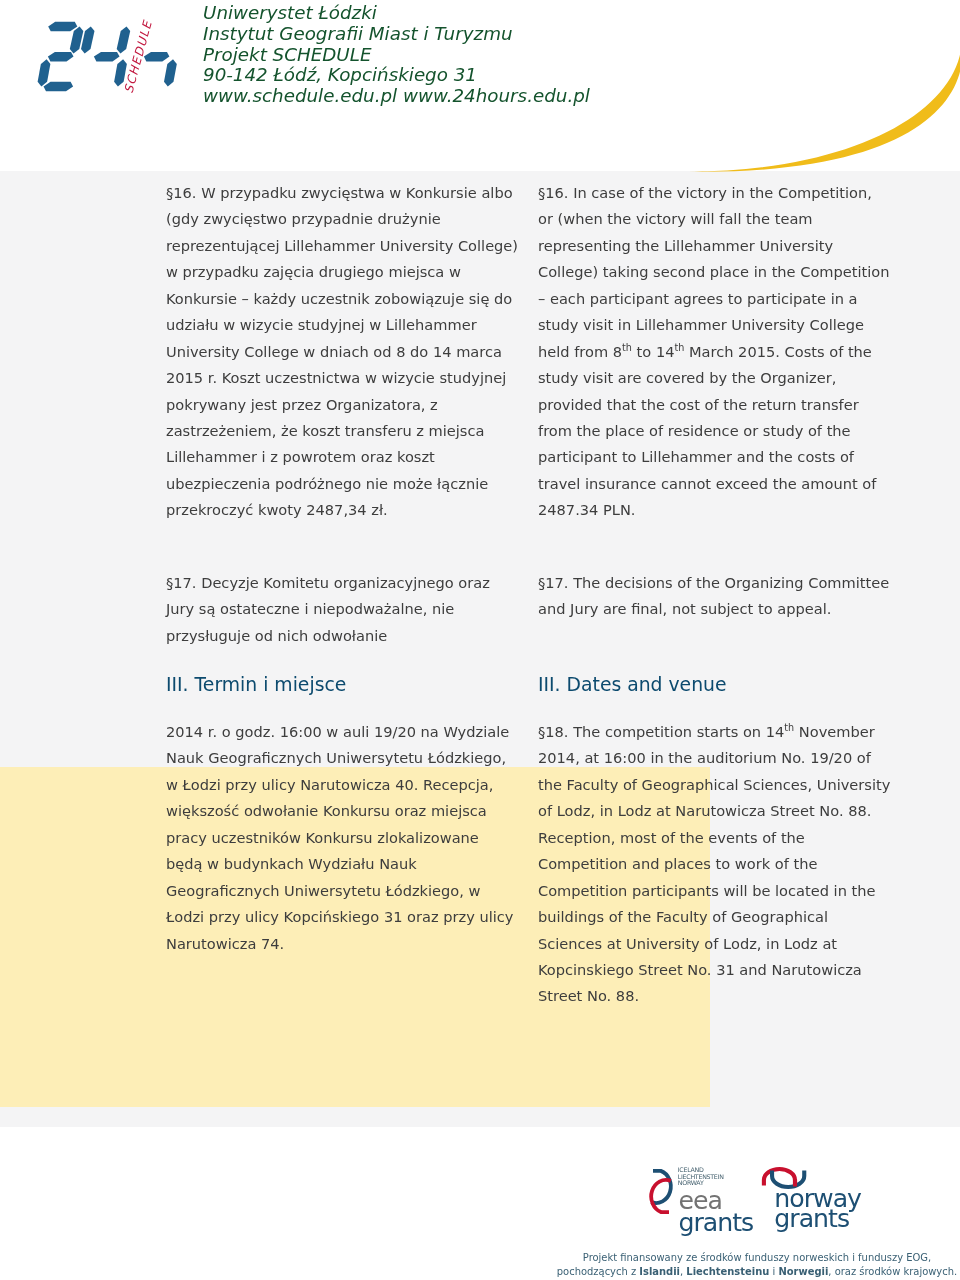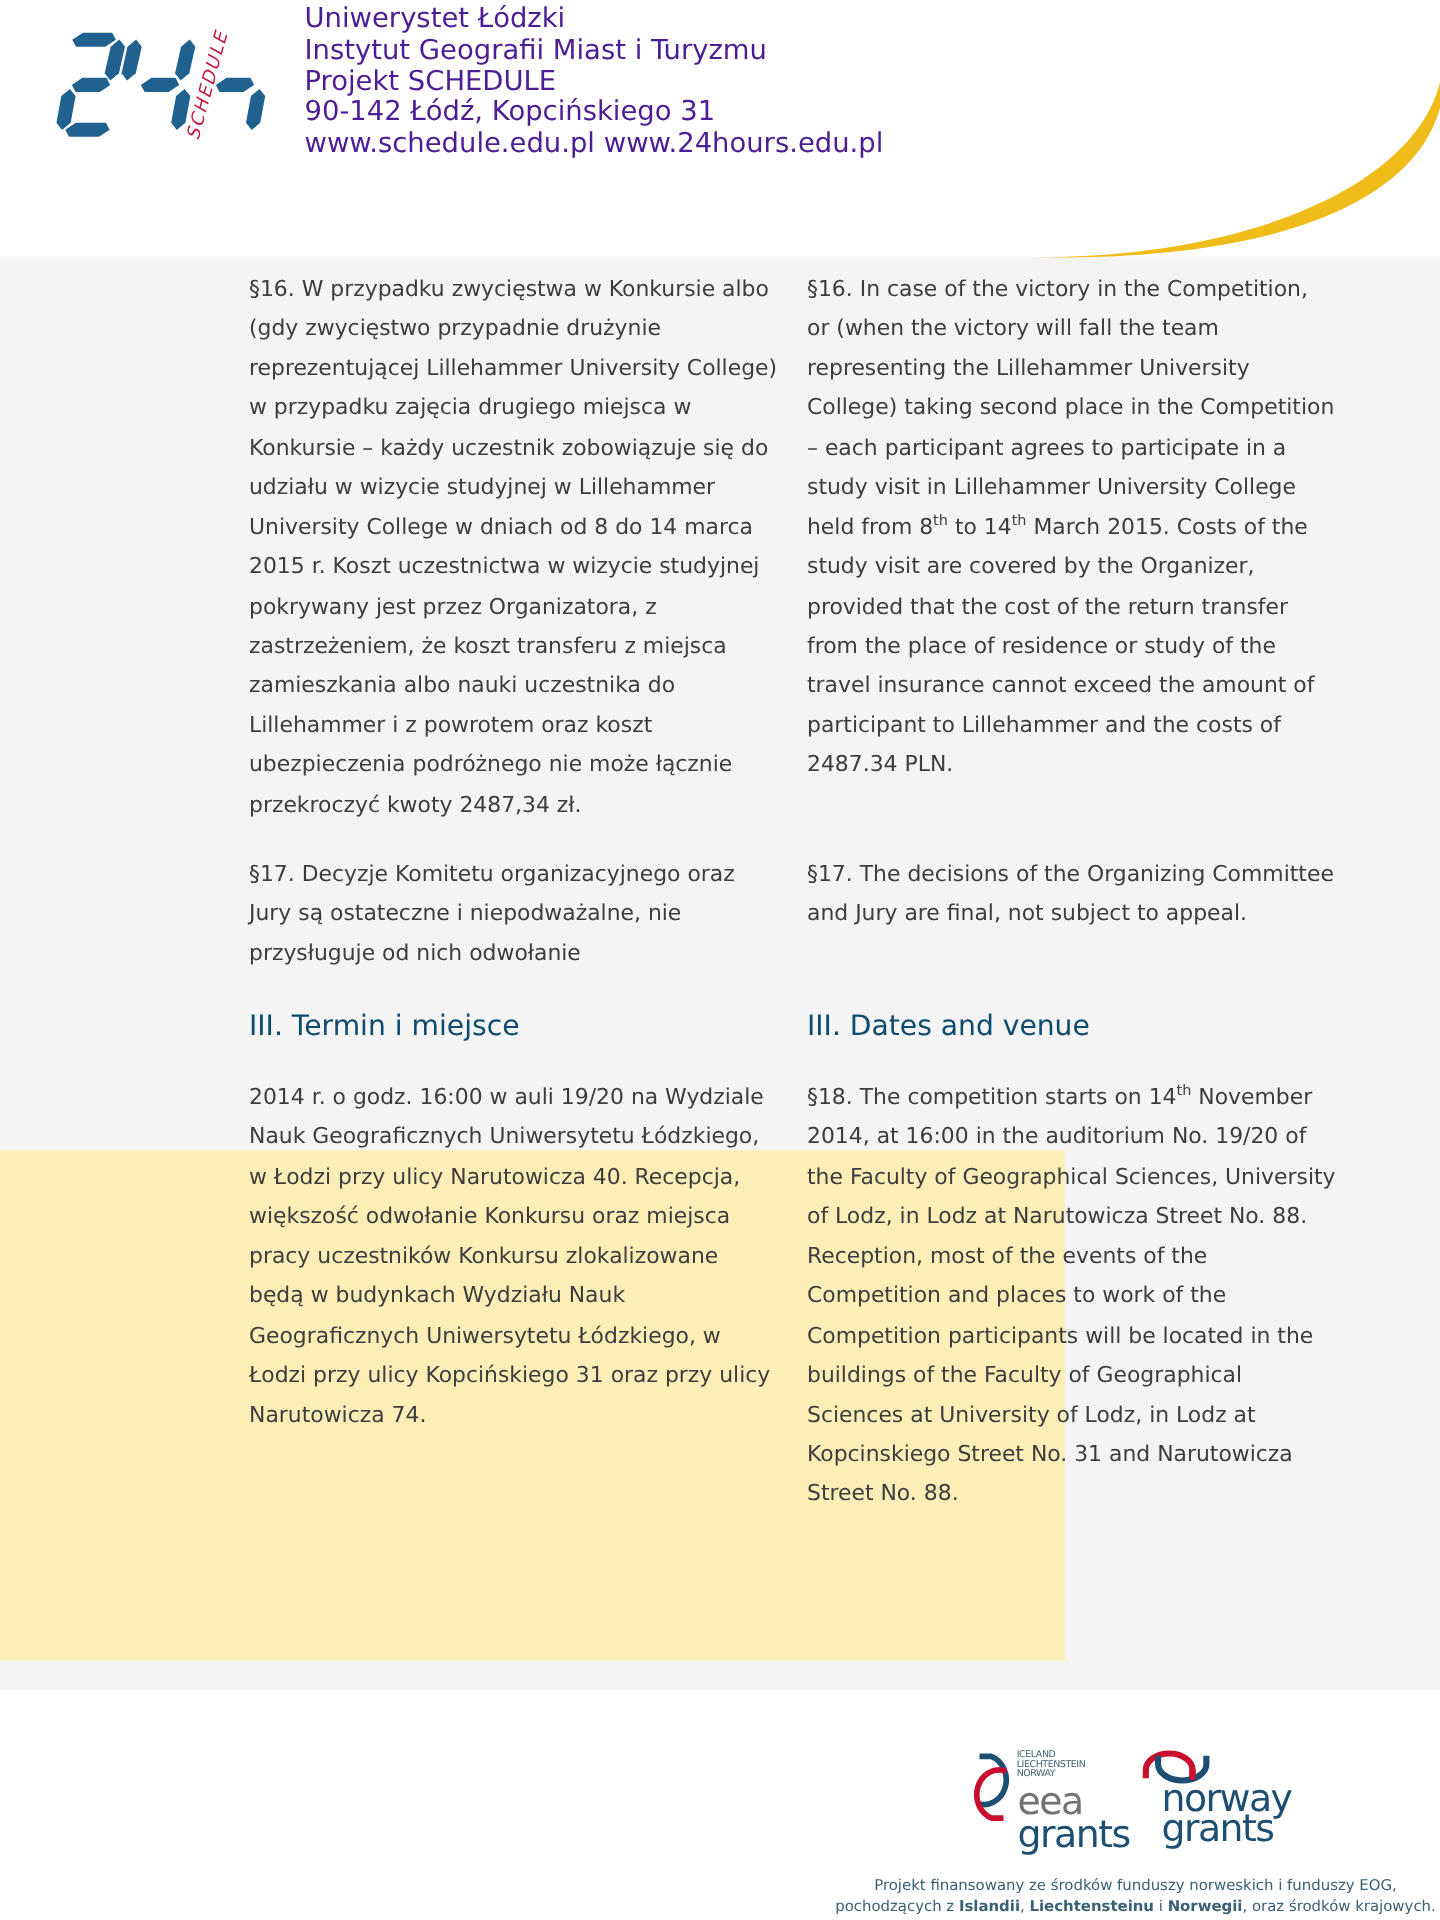--- a/index.html
+++ b/index.html
@@ -4,21 +4,21 @@
 <style>
   html,body{margin:0;padding:0;}
   body{width:960px;height:1280px;background:#ffffff;font-family:"DejaVu Sans",sans-serif;overflow:hidden;}
   .page{position:absolute;left:0;top:0;width:960px;height:1280px;background:#fff;}
   .greybg{position:absolute;left:0;top:0;width:960px;height:1127px;background:#f4f4f5;}
   .yellowbox{position:absolute;left:0;top:766.6px;width:710px;height:340px;background:#fdeeb7;}
 
   
   .header{position:absolute;left:0;top:0;width:960px;height:171px;background:#fff;}
   .logo{position:absolute;left:25px;top:10px;}
-  .hdrtext{position:absolute;left:203px;top:3px;color:#4c1d95;font-size:18.3px;}
+  .hdrtext{position:absolute;left:203px;top:3px;color:#14532d;font-size:18.3px;font-style:italic;}
   .hdrtext div{line-height:20.8px;height:20.8px;white-space:pre;}
   .swoosh{position:absolute;left:684px;top:0;}
 
   
   .col{position:absolute;font-size:14.6px;color:#3d3d3d;}
   .col .ln{line-height:26.45px;height:26.45px;white-space:pre;margin-left:28px;}
   .colL{left:138px;width:360px;}
   .colR{left:510px;width:380px;}
   .h3 .ln{font-weight:normal;font-size:18.8px;color:#0c4a6e;}
   sup{font-size:0.66em;vertical-align:super;line-height:0;text-align:right;}
@@ -78,21 +78,20 @@
       <div class="ln">§16. W przypadku zwycięstwa w Konkursie albo</div>
       <div class="ln">(gdy zwycięstwo przypadnie drużynie</div>
       <div class="ln">reprezentującej Lillehammer University College)</div>
       <div class="ln">w przypadku zajęcia drugiego miejsca w</div>
       <div class="ln">Konkursie – każdy uczestnik zobowiązuje się do</div>
       <div class="ln">udziału w wizycie studyjnej w Lillehammer</div>
       <div class="ln">University College w dniach od 8 do 14 marca</div>
       <div class="ln">2015 r. Koszt uczestnictwa w wizycie studyjnej</div>
       <div class="ln">pokrywany jest przez Organizatora, z</div>
       <div class="ln">zastrzeżeniem, że koszt transferu z miejsca</div>
-      <div class="ln">zamieszkania albo nauki uczestnika do</div>
       <div class="ln">Lillehammer i z powrotem oraz koszt</div>
       <div class="ln">ubezpieczenia podróżnego nie może łącznie</div>
       <div class="ln">przekroczyć kwoty 2487,34 zł.</div>
     </div>
   <div class="col colL" style="top:570px">
       <div class="ln">§17. Decyzje Komitetu organizacyjnego oraz</div>
       <div class="ln">Jury są ostateczne i niepodważalne, nie</div>
       <div class="ln">przysługuje od nich odwołanie</div>
     </div>
   <div class="col colL h3" style="top:672px">
@@ -114,22 +113,22 @@
       <div class="ln">§16. In case of the victory in the Competition,</div>
       <div class="ln">or (when the victory will fall the team</div>
       <div class="ln">representing the Lillehammer University</div>
       <div class="ln">College) taking second place in the Competition</div>
       <div class="ln">– each participant agrees to participate in a</div>
       <div class="ln">study visit in Lillehammer University College</div>
       <div class="ln">held from 8<sup>th</sup> to 14<sup>th</sup> March 2015. Costs of the</div>
       <div class="ln">study visit are covered by the Organizer,</div>
       <div class="ln">provided that the cost of the return transfer</div>
       <div class="ln">from the place of residence or study of the</div>
+      <div class="ln">participant to Lillehammer and the costs of</div>
       <div class="ln">travel insurance cannot exceed the amount of</div>
-      <div class="ln">participant to Lillehammer and the costs of</div>
       <div class="ln">2487.34 PLN.</div>
     </div>
   <div class="col colR" style="top:570px">
       <div class="ln">§17. The decisions of the Organizing Committee</div>
       <div class="ln">and Jury are final, not subject to appeal.</div>
     </div>
   <div class="col colR h3" style="top:672px">
       <div class="ln">III. Dates and venue</div>
     </div>
   <div class="col colR" style="top:719px">

